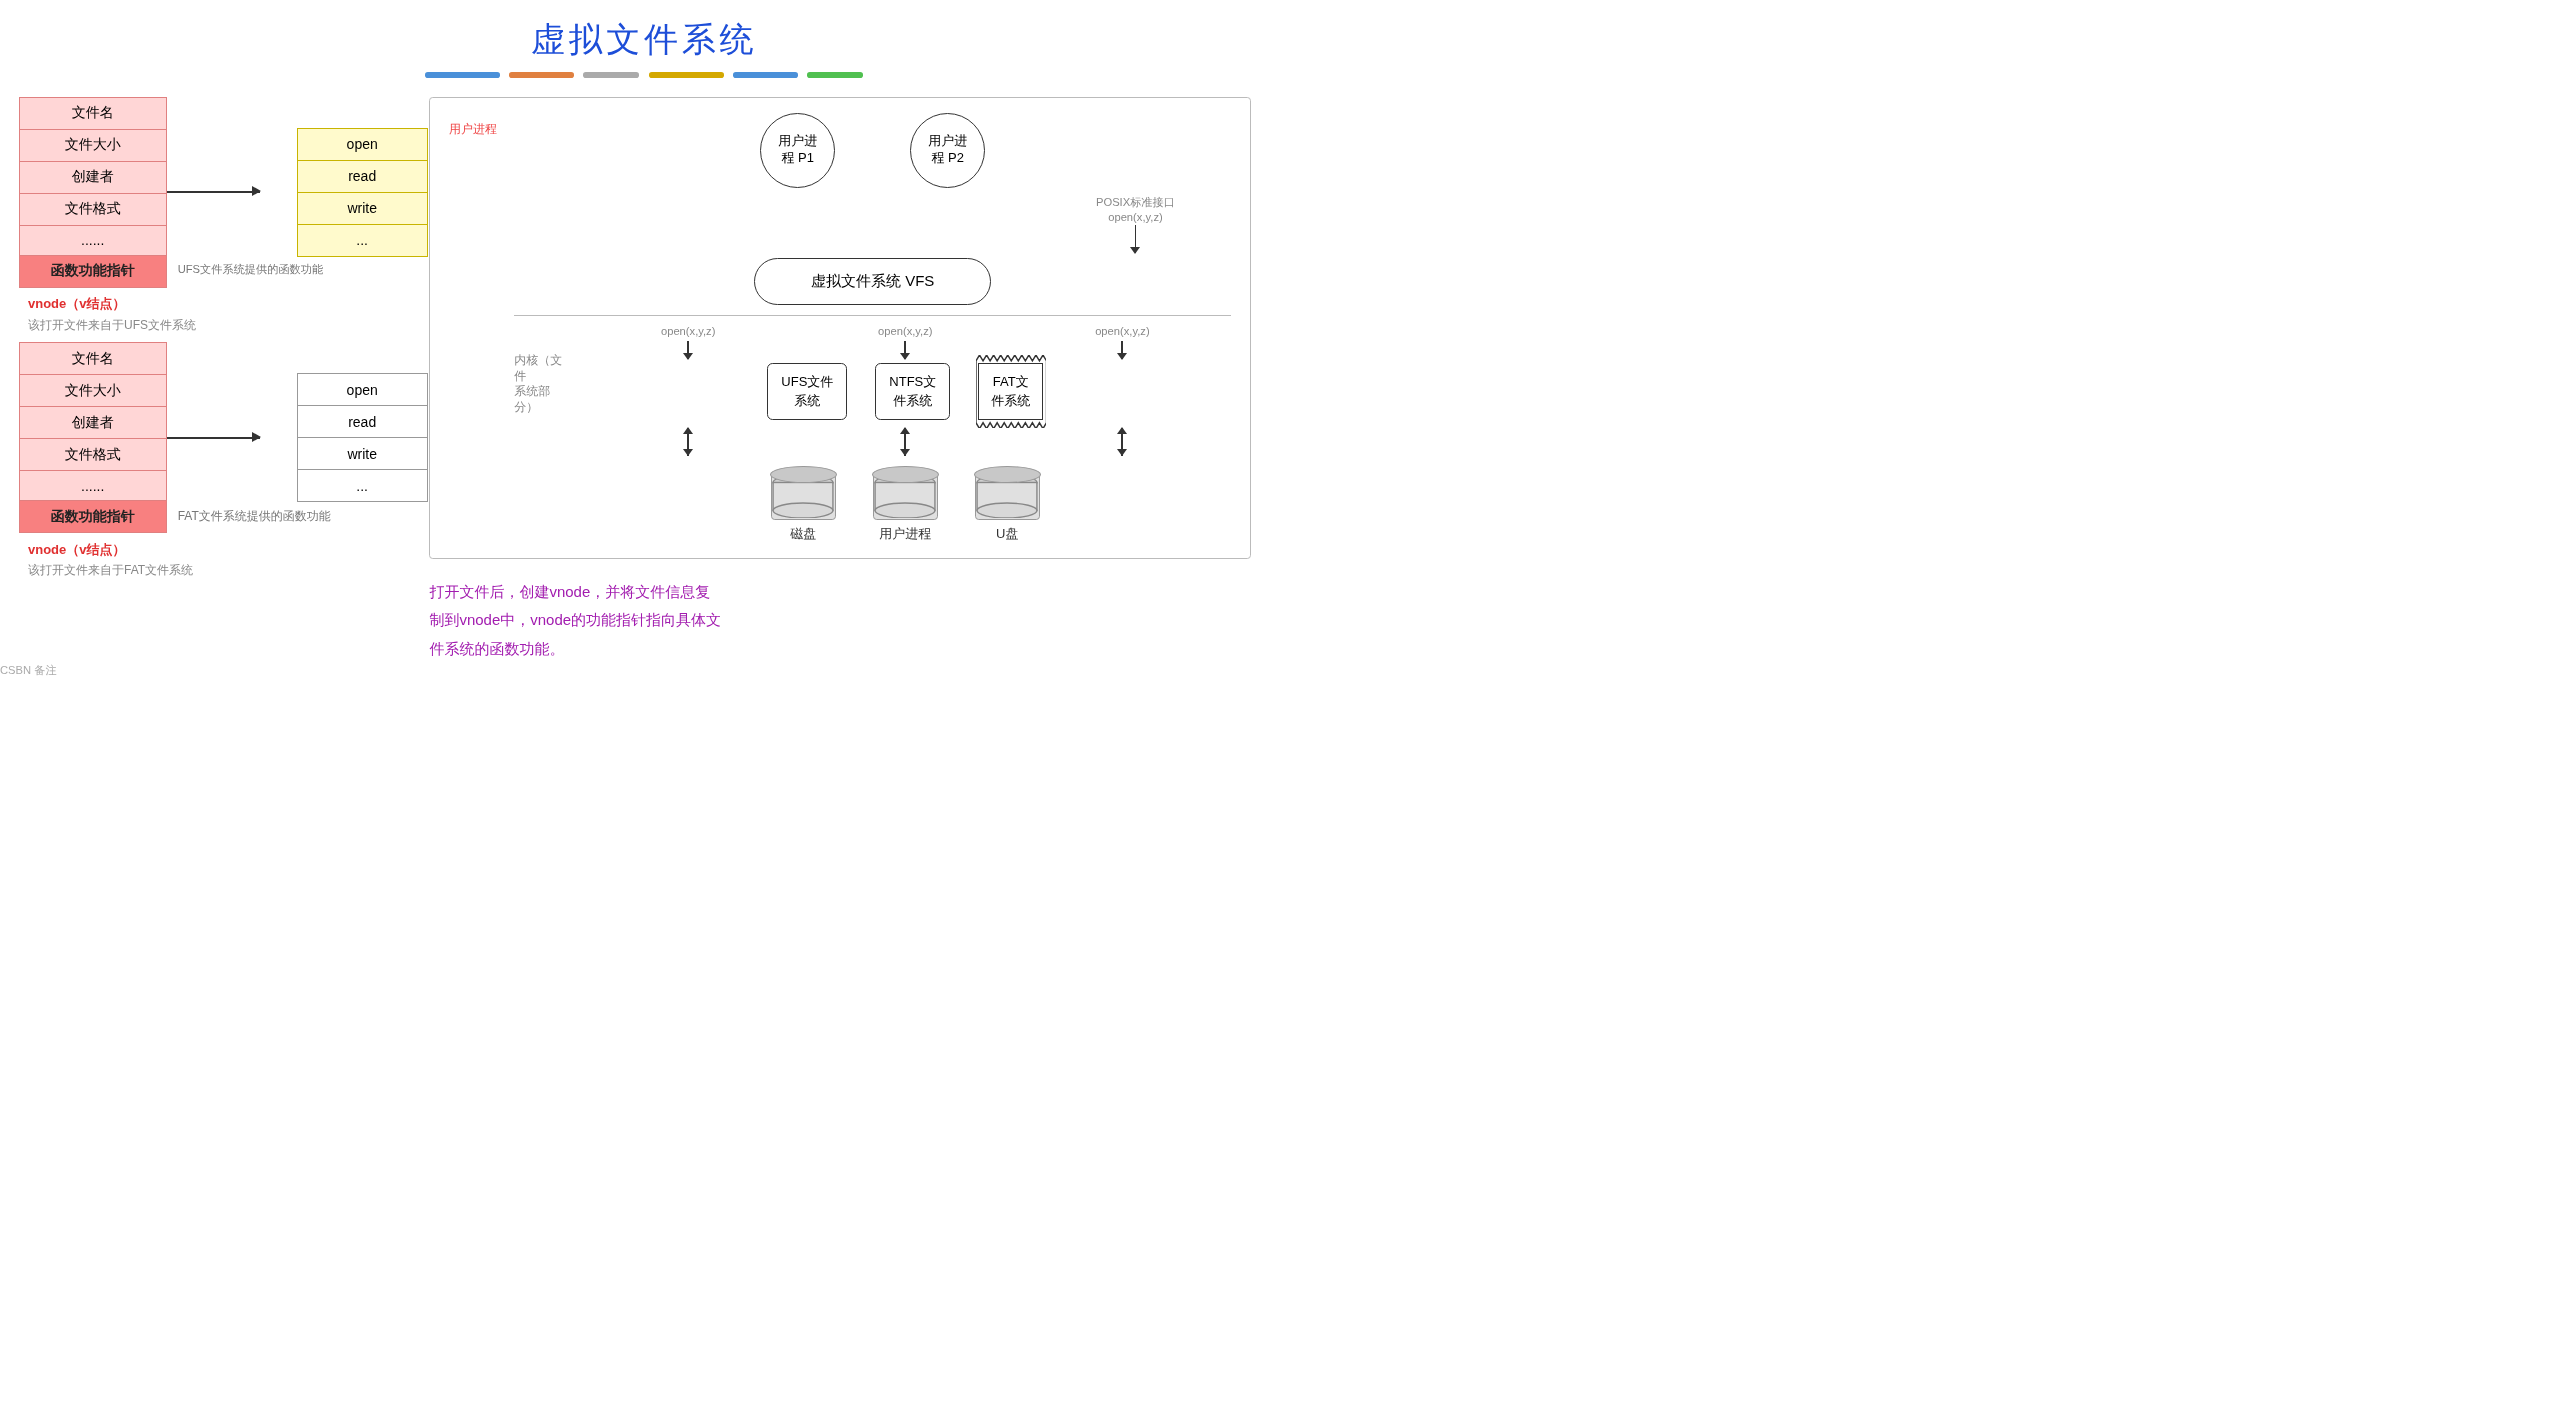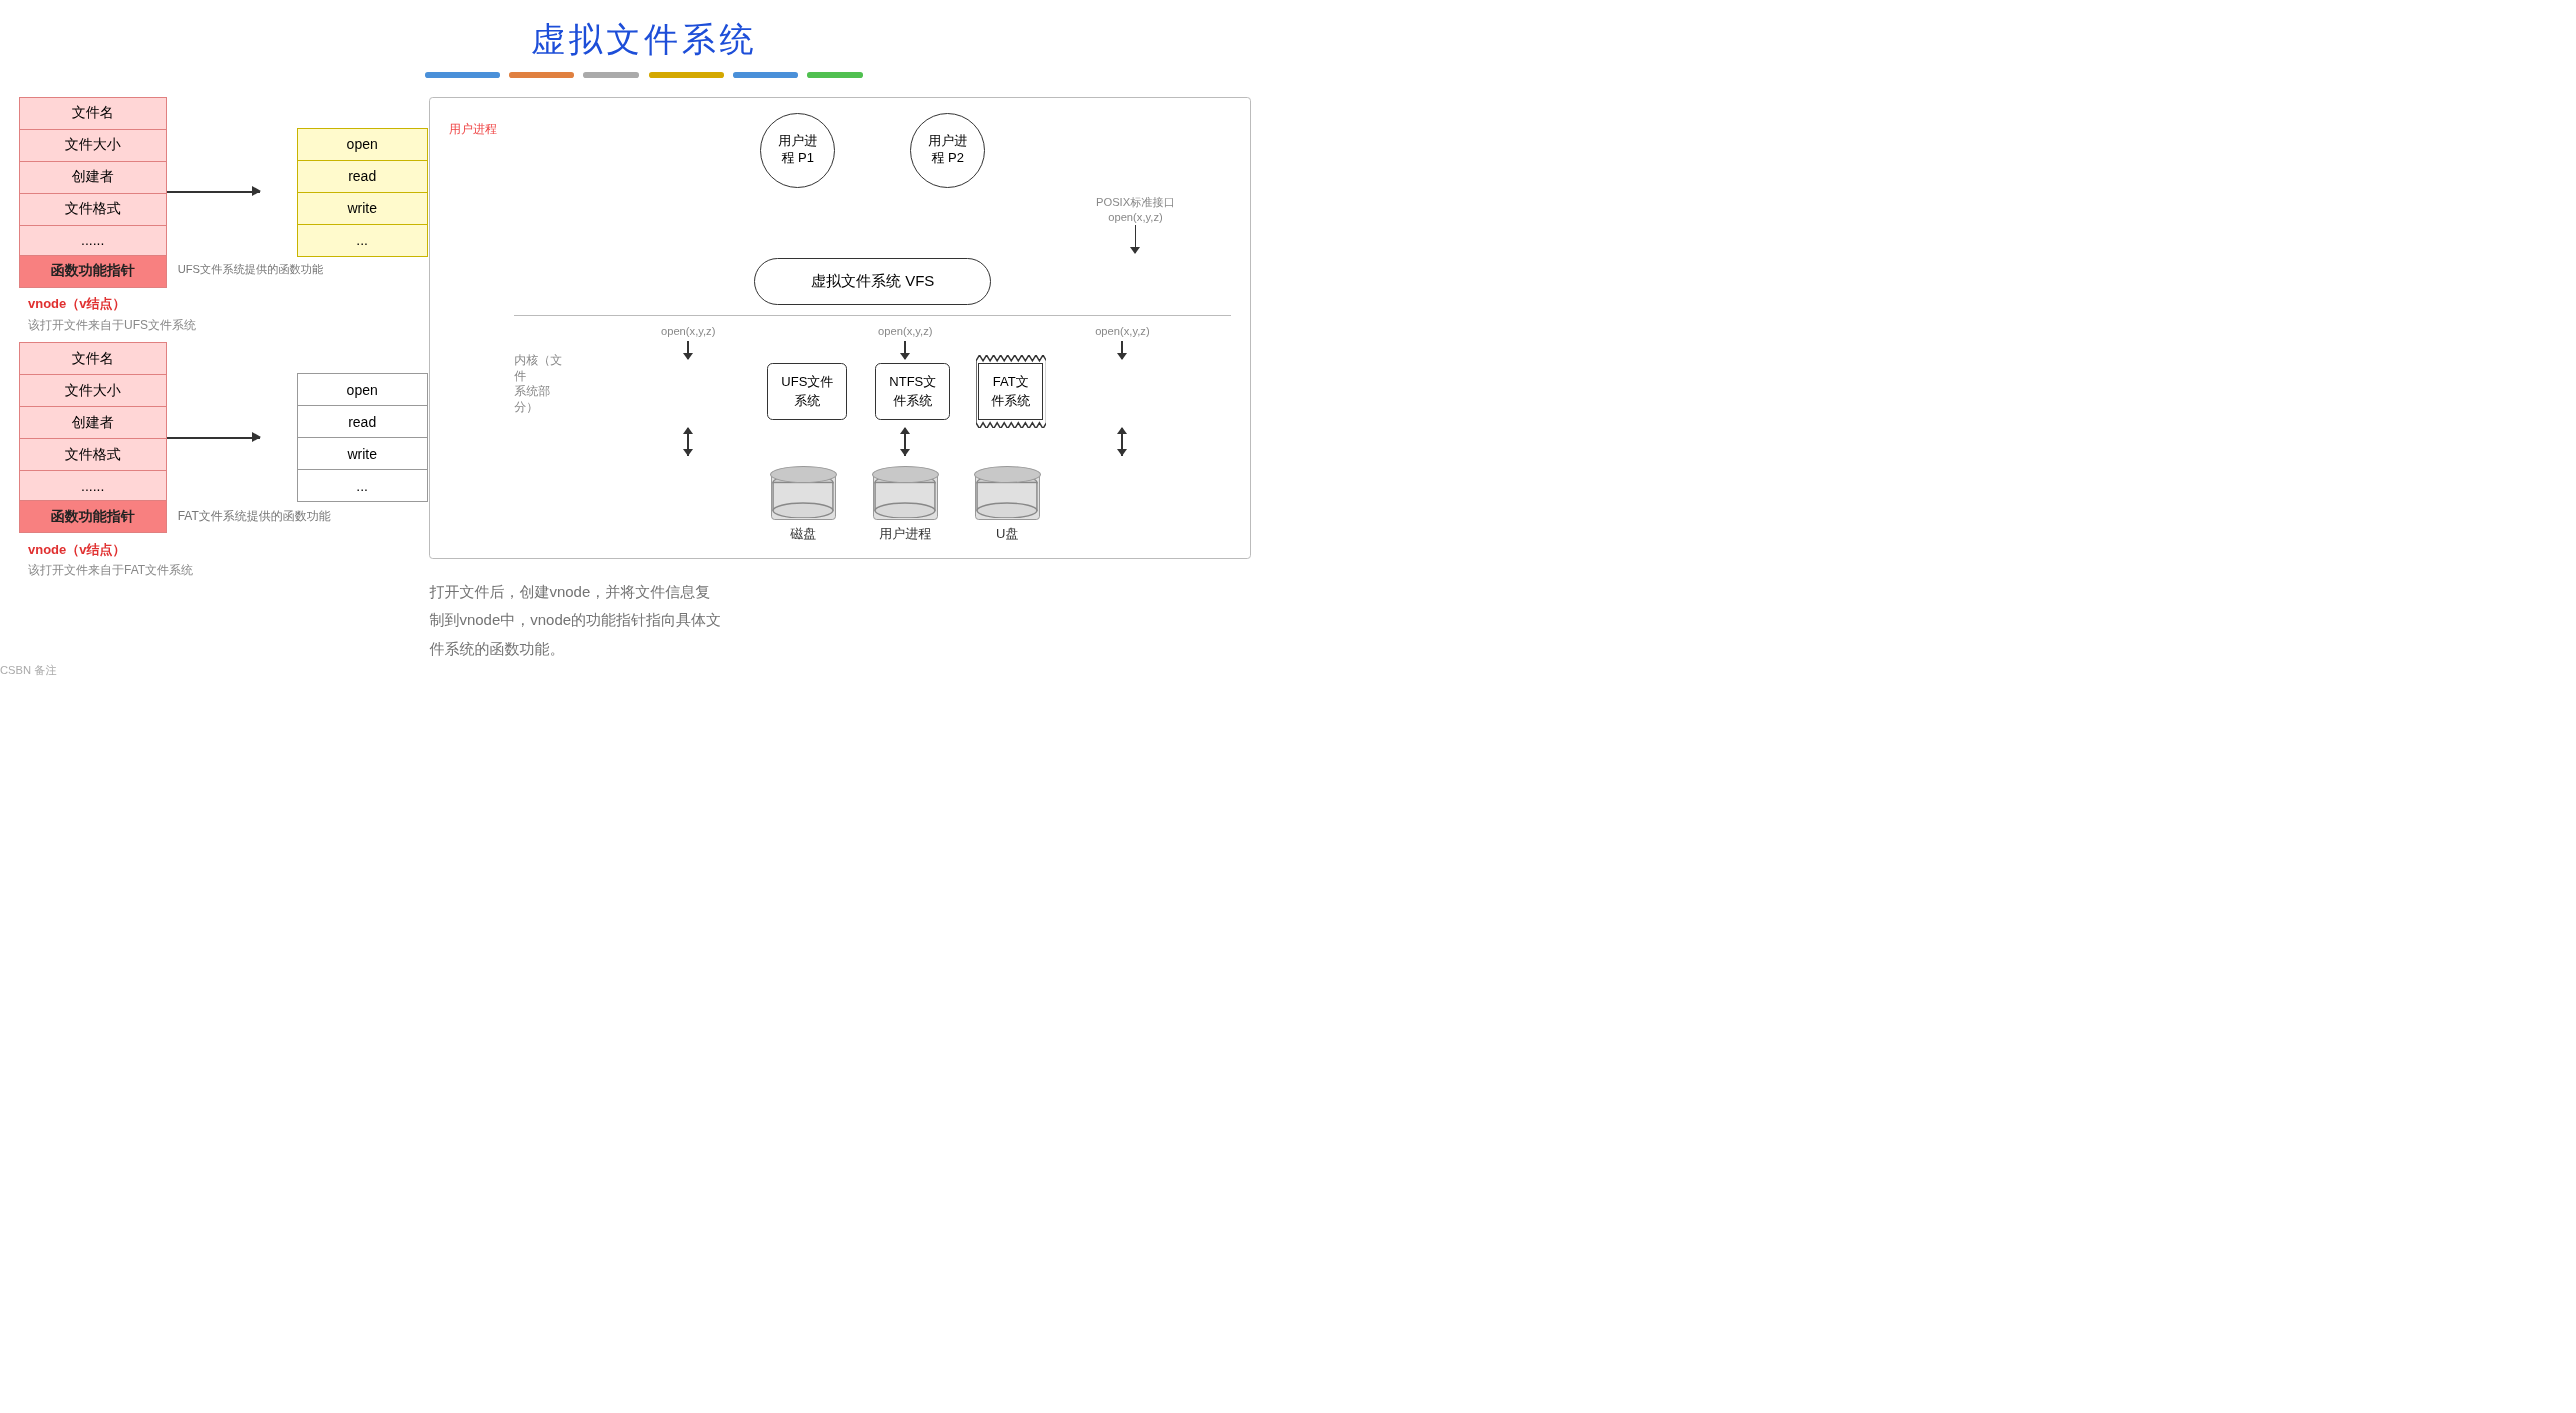--- a/index.html
+++ b/index.html
@@ -315,21 +315,21 @@
       bottom: -0.9px;
       left: -4.7px;
       border-top: 7.5px solid #333;
       border-left: 5.6px solid transparent;
       border-right: 5.6px solid transparent;
     }
 
     
     .description-text {
       font-size: 15px;
-      color: #737373;
+      color: #a21caf;
       line-height: 1.9;
       margin-top: 9.3px;
     }
 
     
     .bottom-row {
       display: flex;
       justify-content: flex-start;
       align-items: center;
       padding-right: 18.7px;

